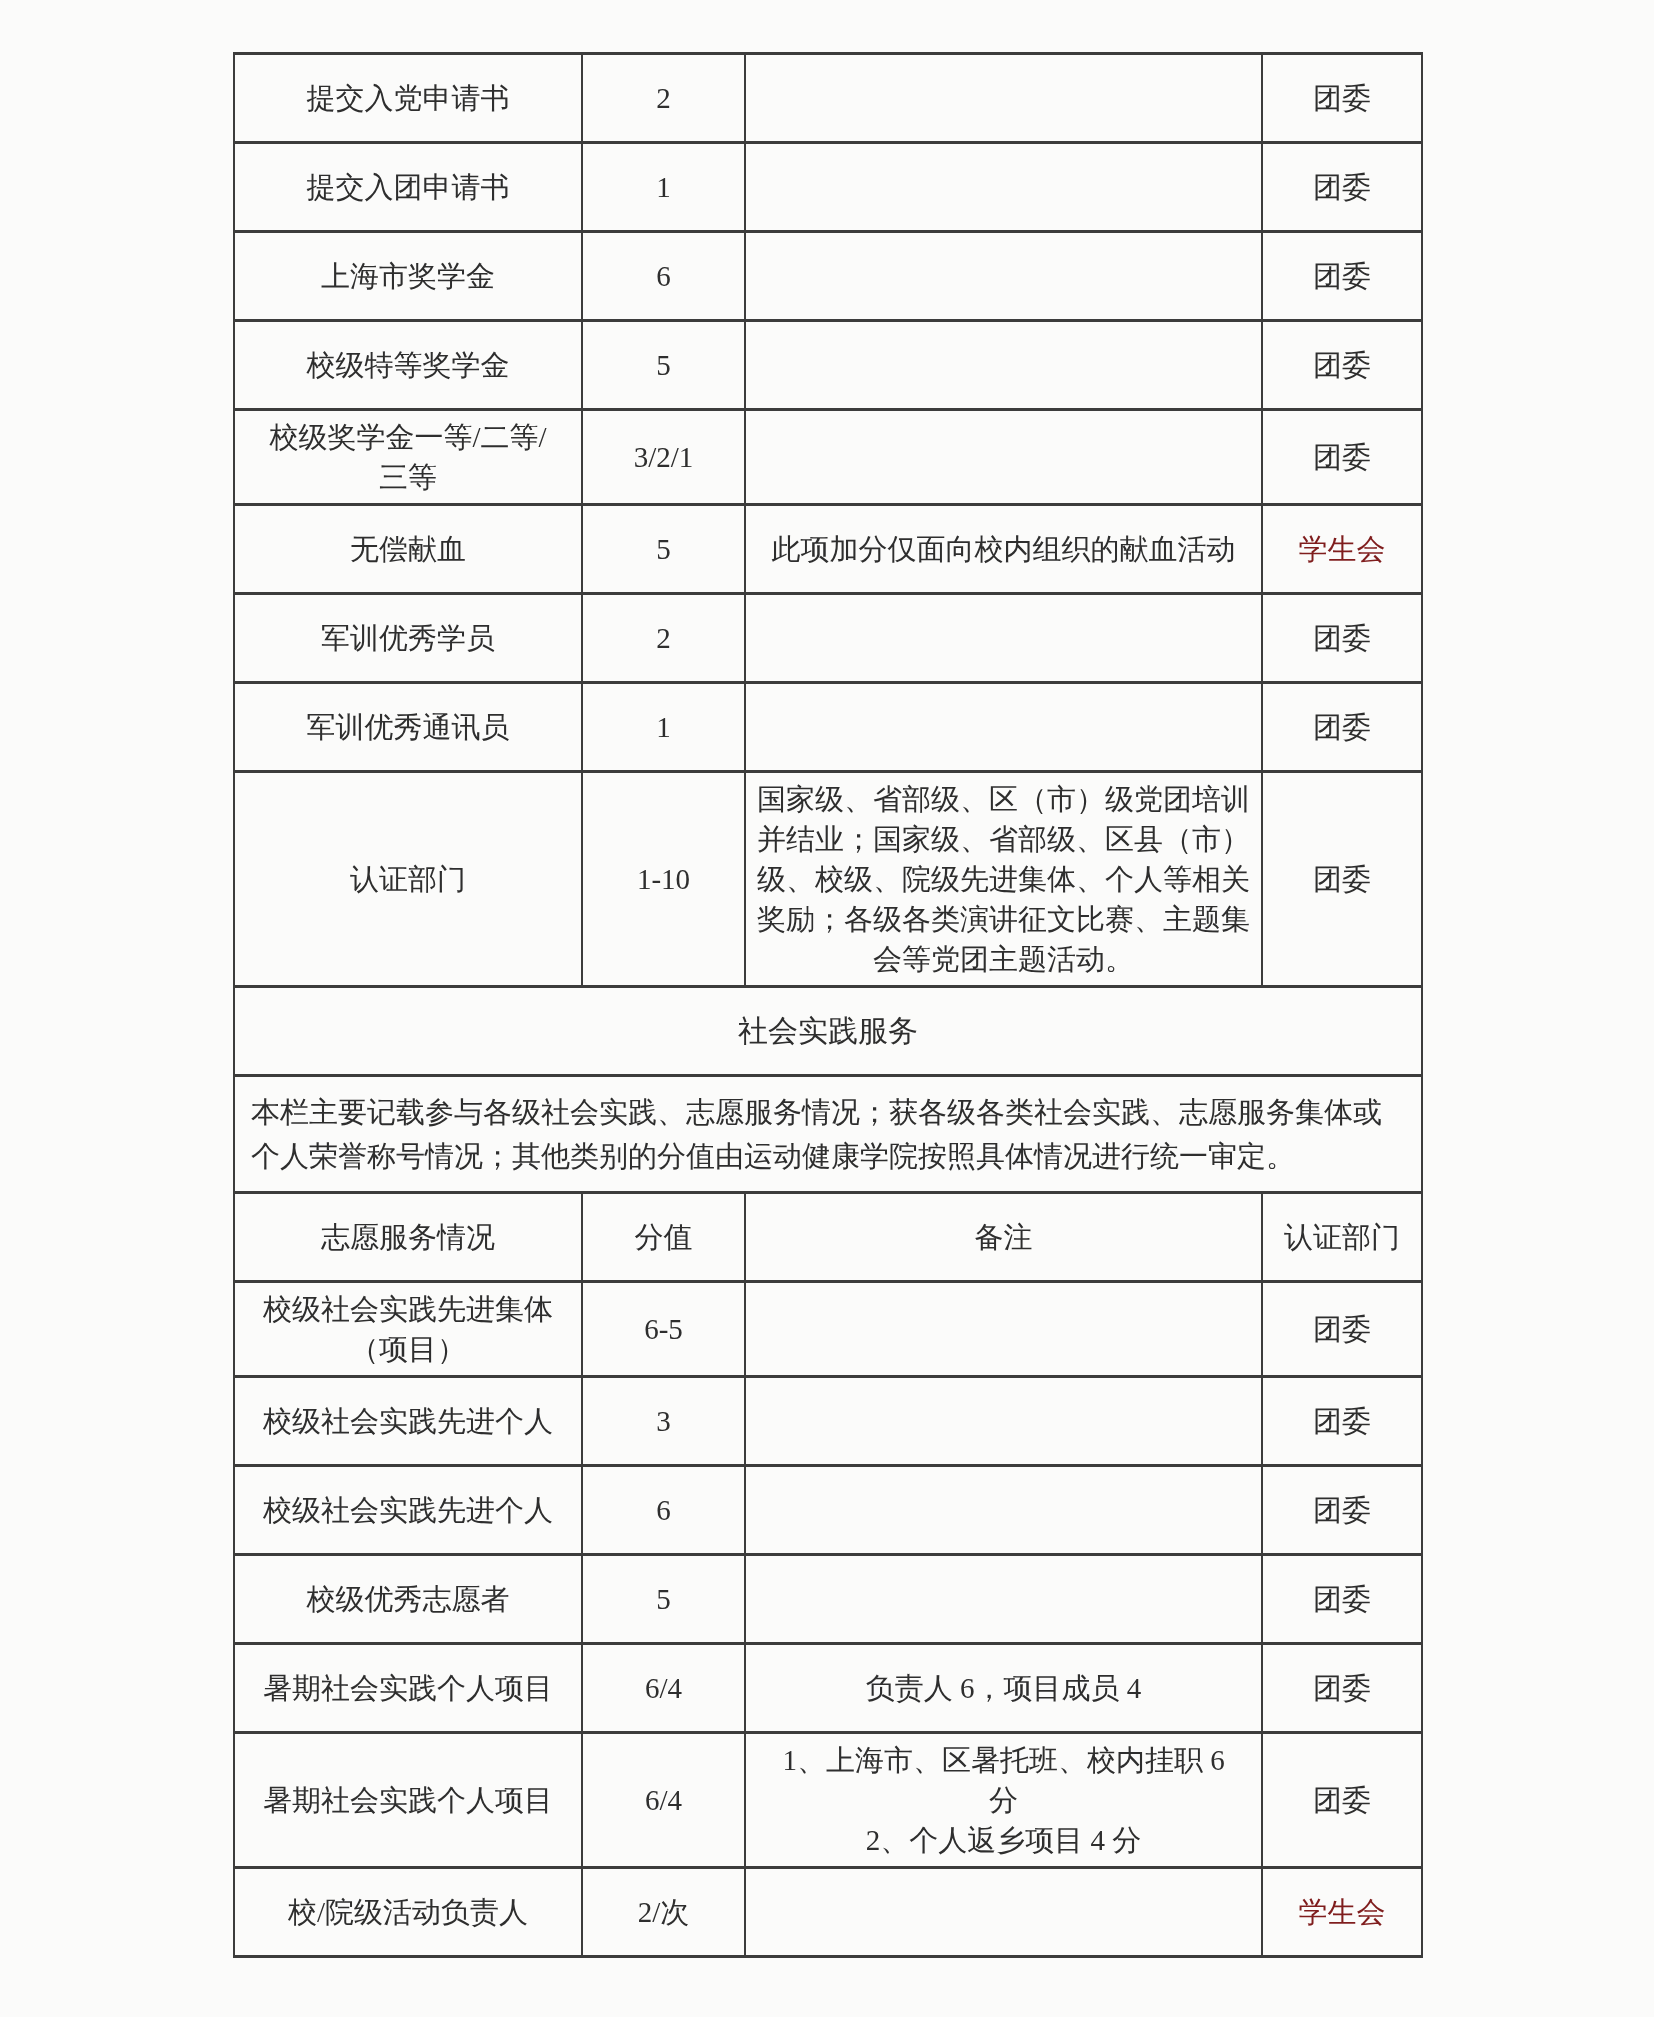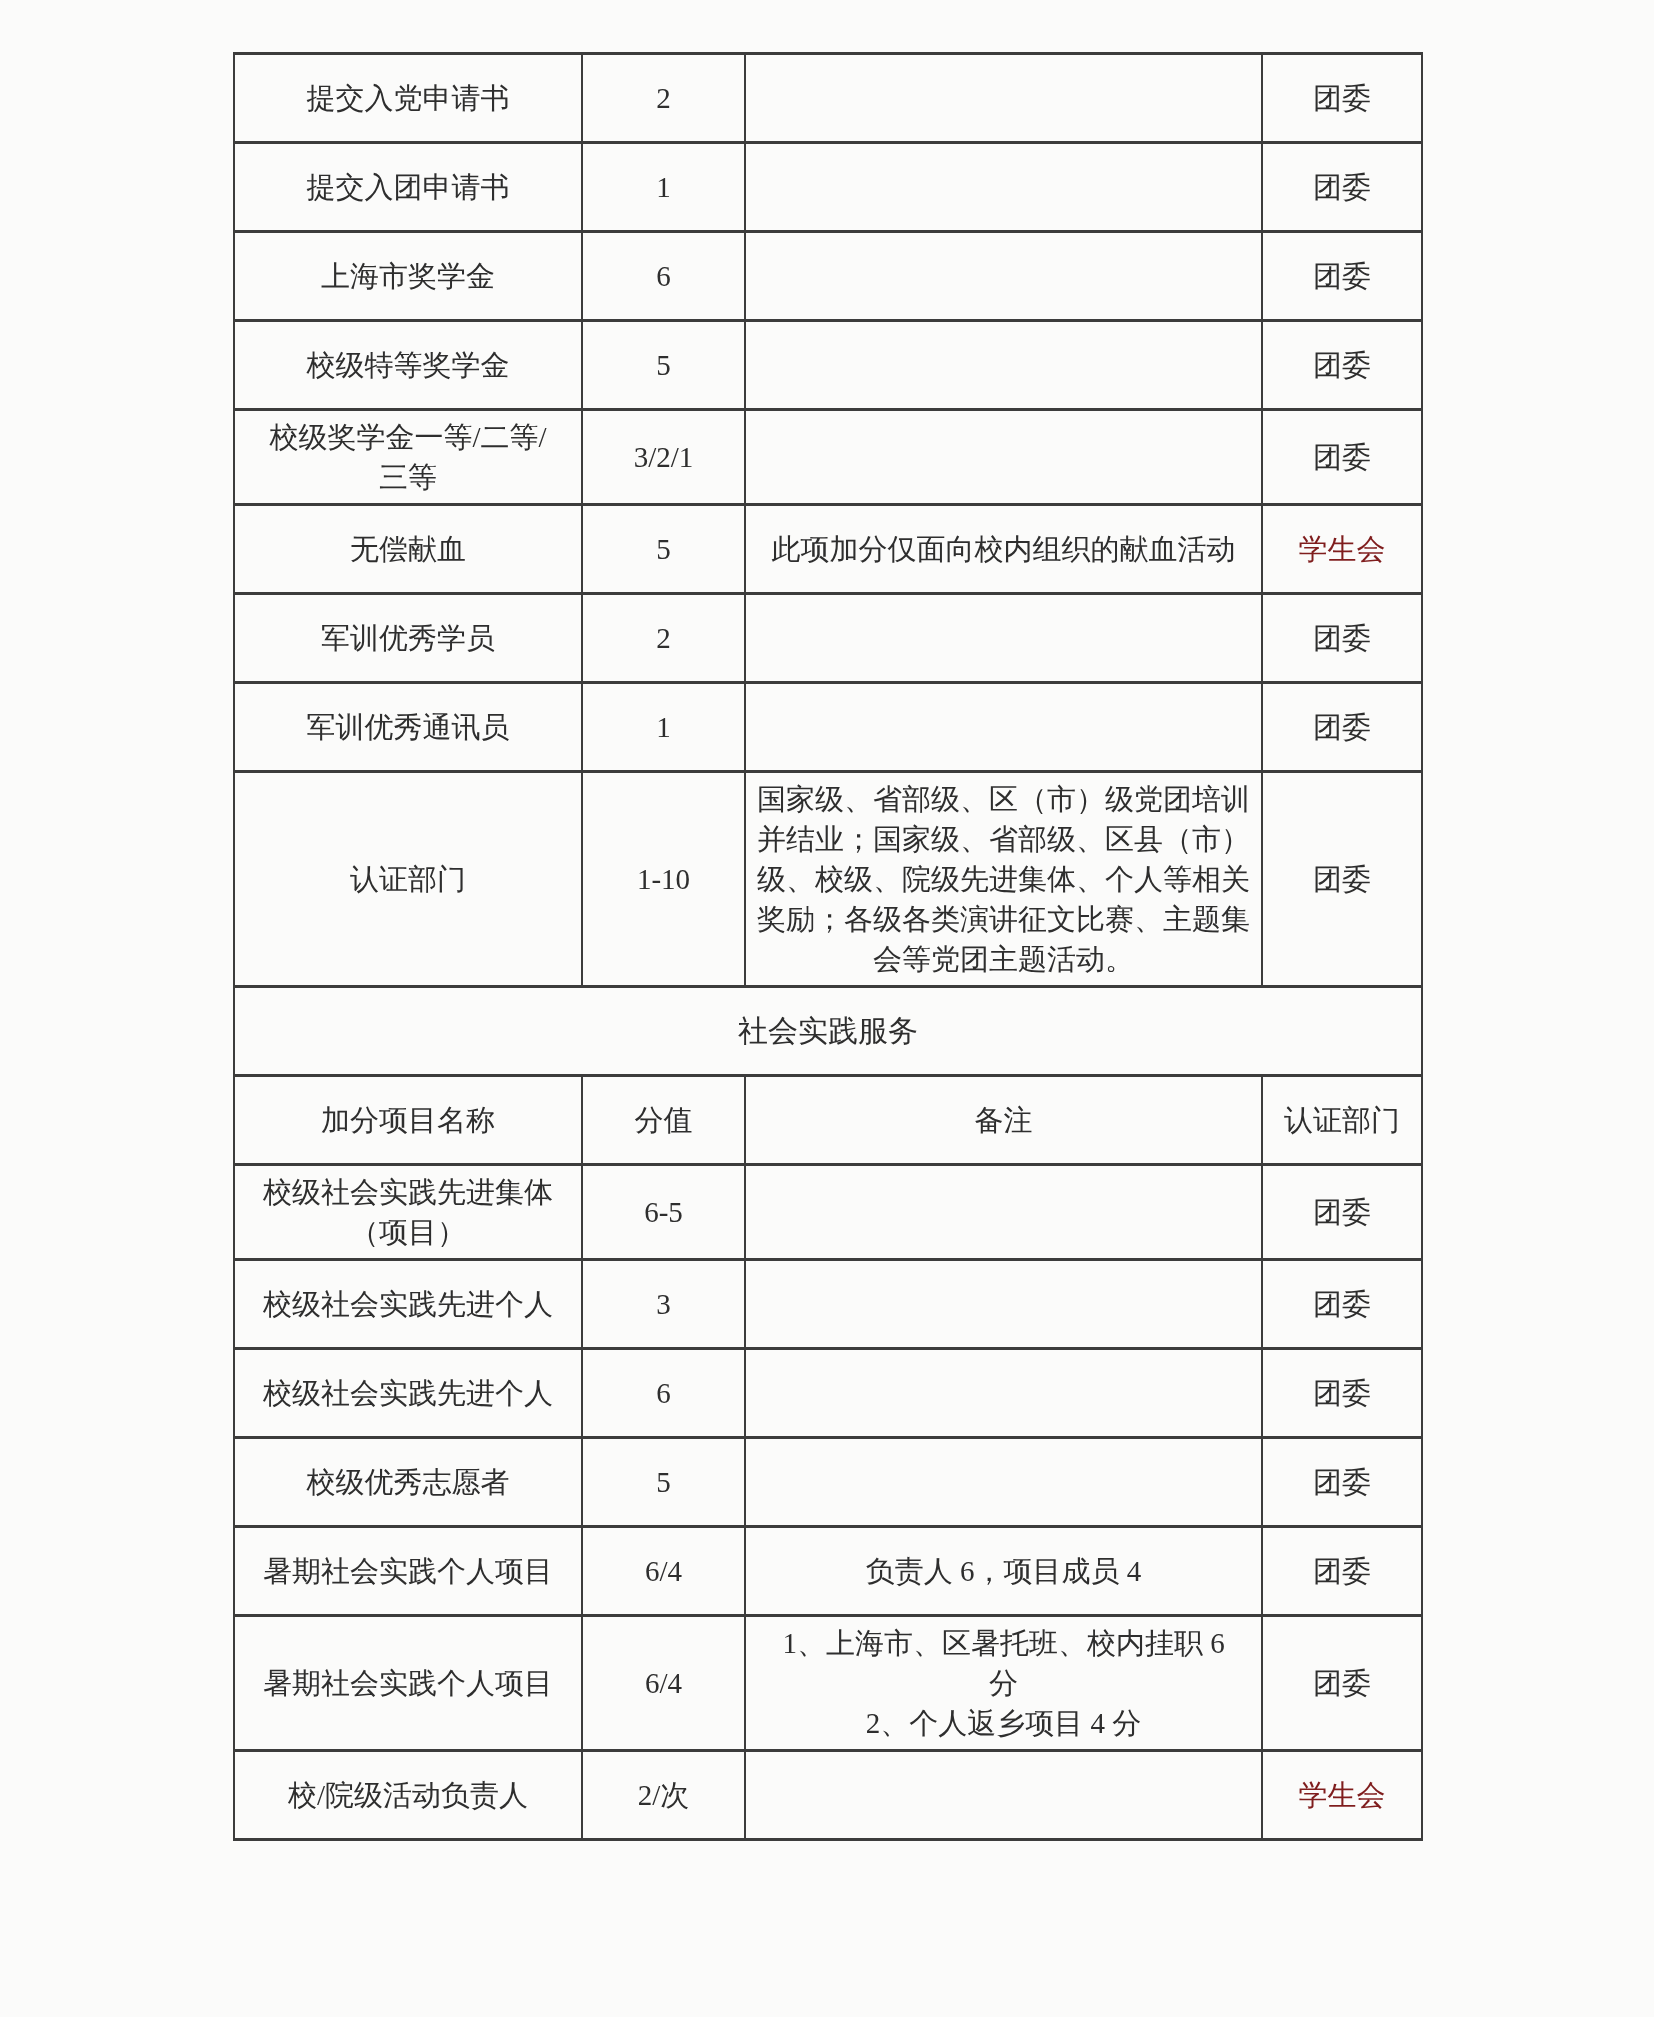--- a/index.html
+++ b/index.html
@@ -122,21 +122,24 @@
       <tr>
         <td>认证部门</td>
         <td>1-10</td>
         <td>国家级、省部级、区（市）级党团培训并结业；国家级、省部级、区县（市）级、校级、院级先进集体、个人等相关奖励；各级各类演讲征文比赛、主题集会等党团主题活动。</td>
         <td>团委</td>
       </tr>
       <tr>
         <td colspan="4" class="section-title">社会实践服务</td>
       </tr>
       <tr>
-        <th>加分项目名称</th>
+        <td colspan="4" class="desc">本栏主要记载参与各级社会实践、志愿服务情况；获各级各类社会实践、志愿服务集体或个人荣誉称号情况；其他类别的分值由运动健康学院按照具体情况进行统一审定。</td>
+      </tr>
+      <tr>
+        <th>志愿服务情况</th>
         <th>分值</th>
         <th>备注</th>
         <th>认证部门</th>
       </tr>
       <tr>
         <td>校级社会实践先进集体
 （项目）</td>
         <td>6-5</td>
         <td></td>
         <td>团委</td>

